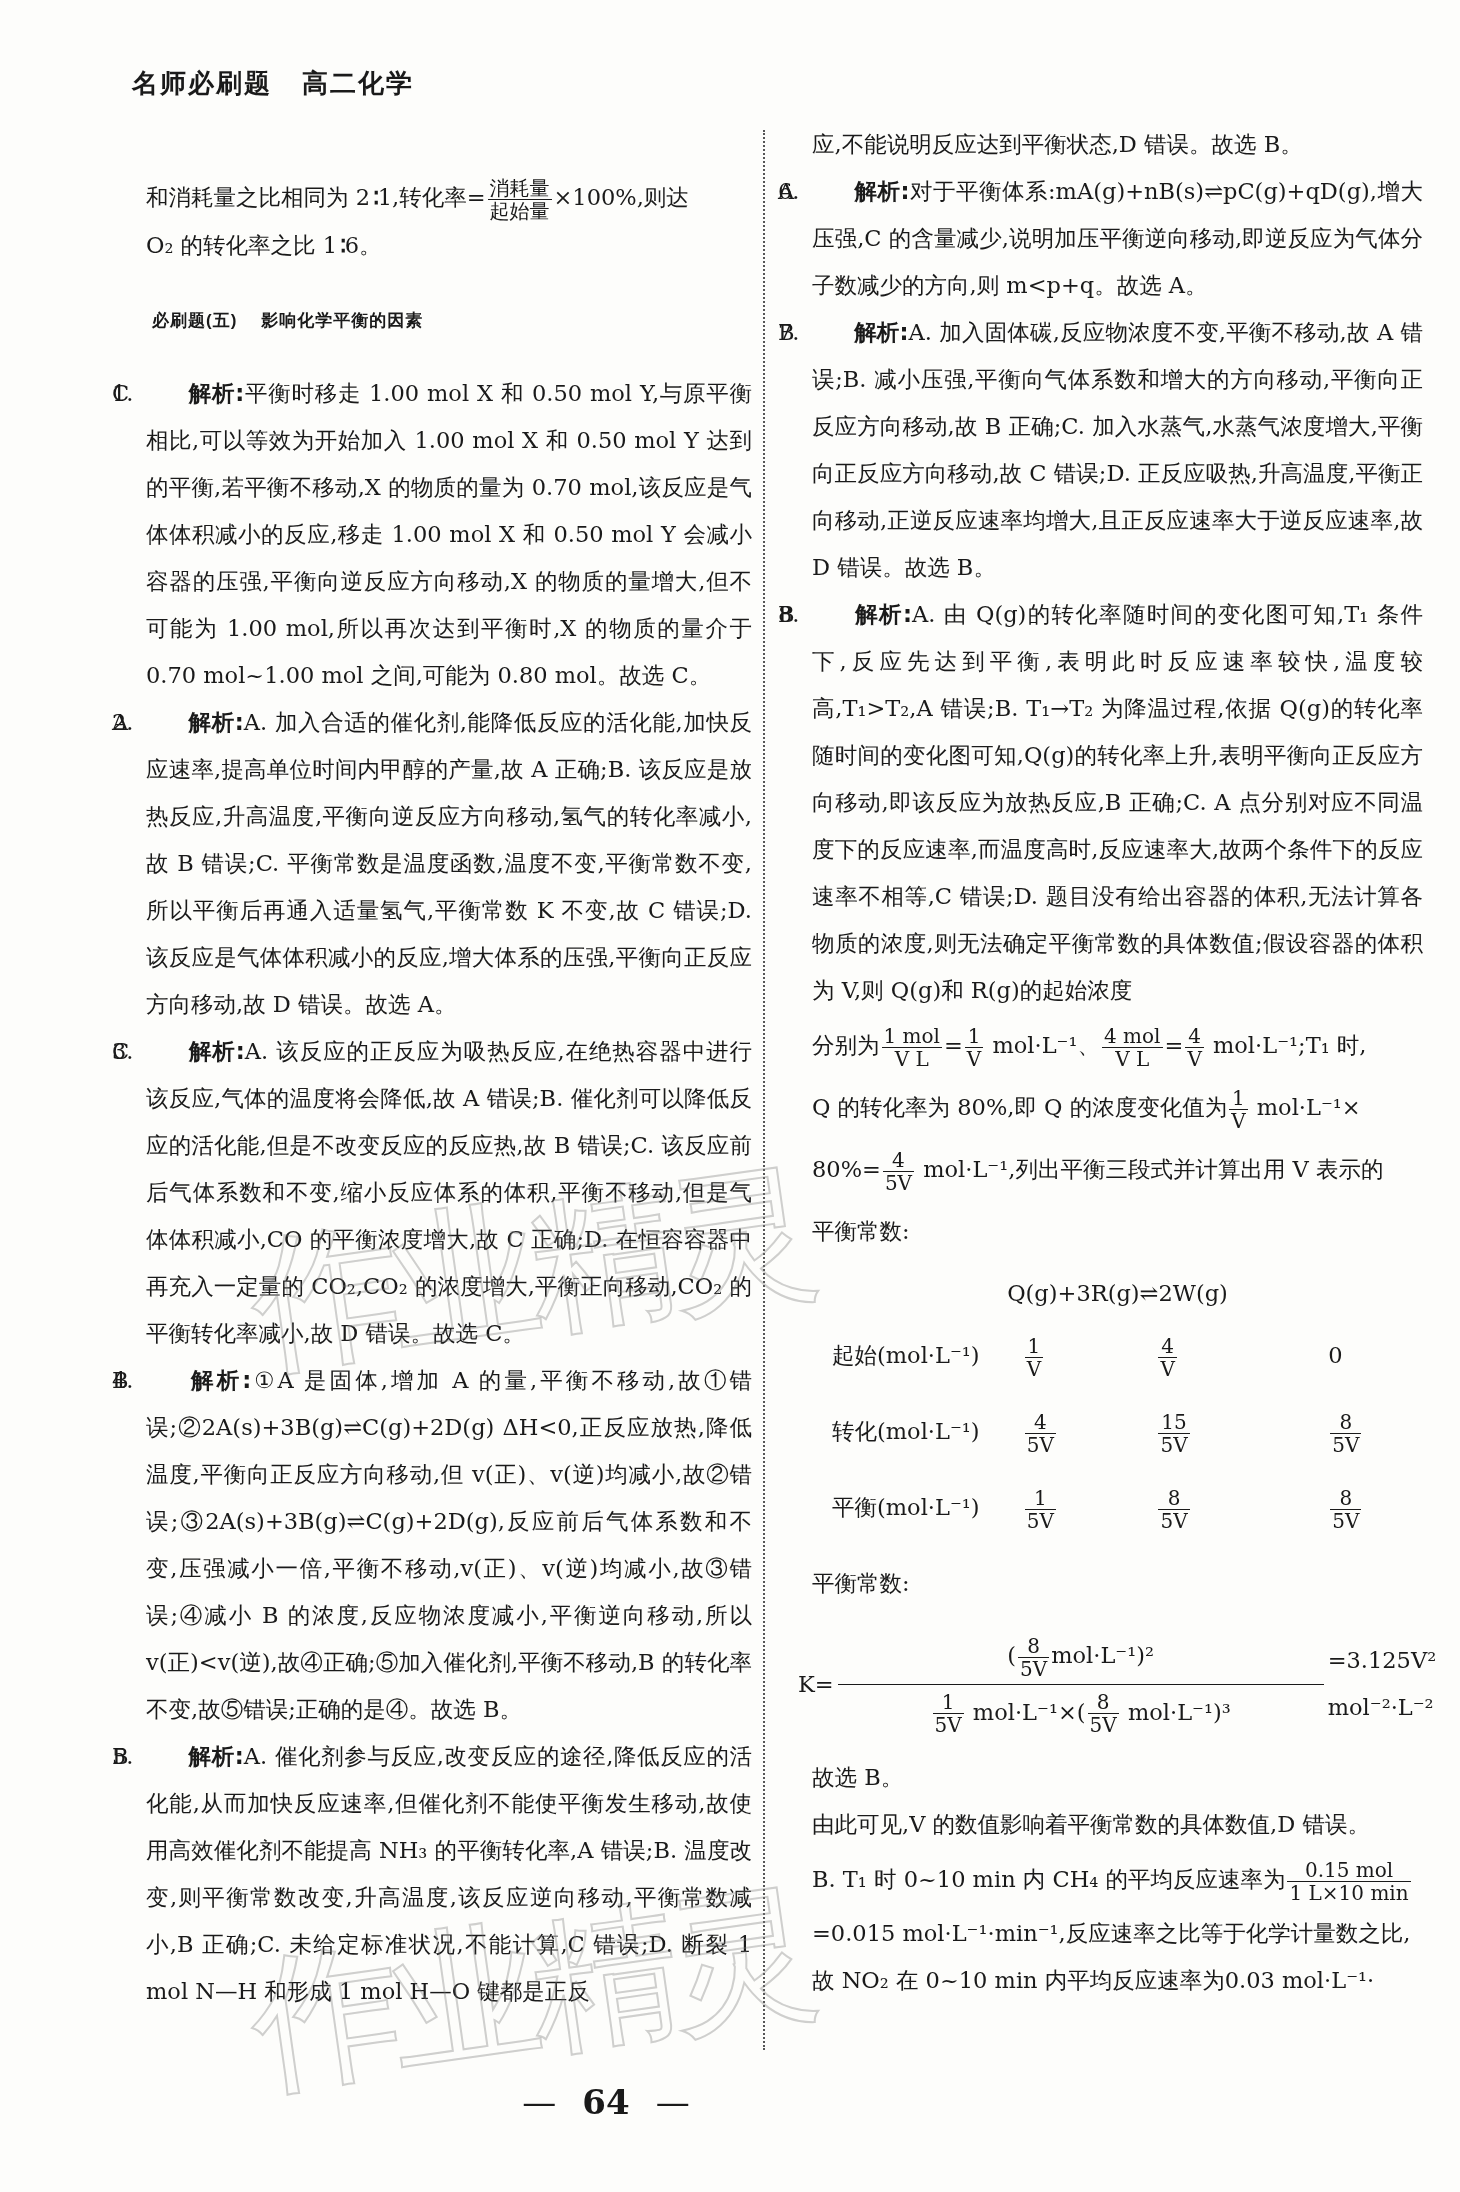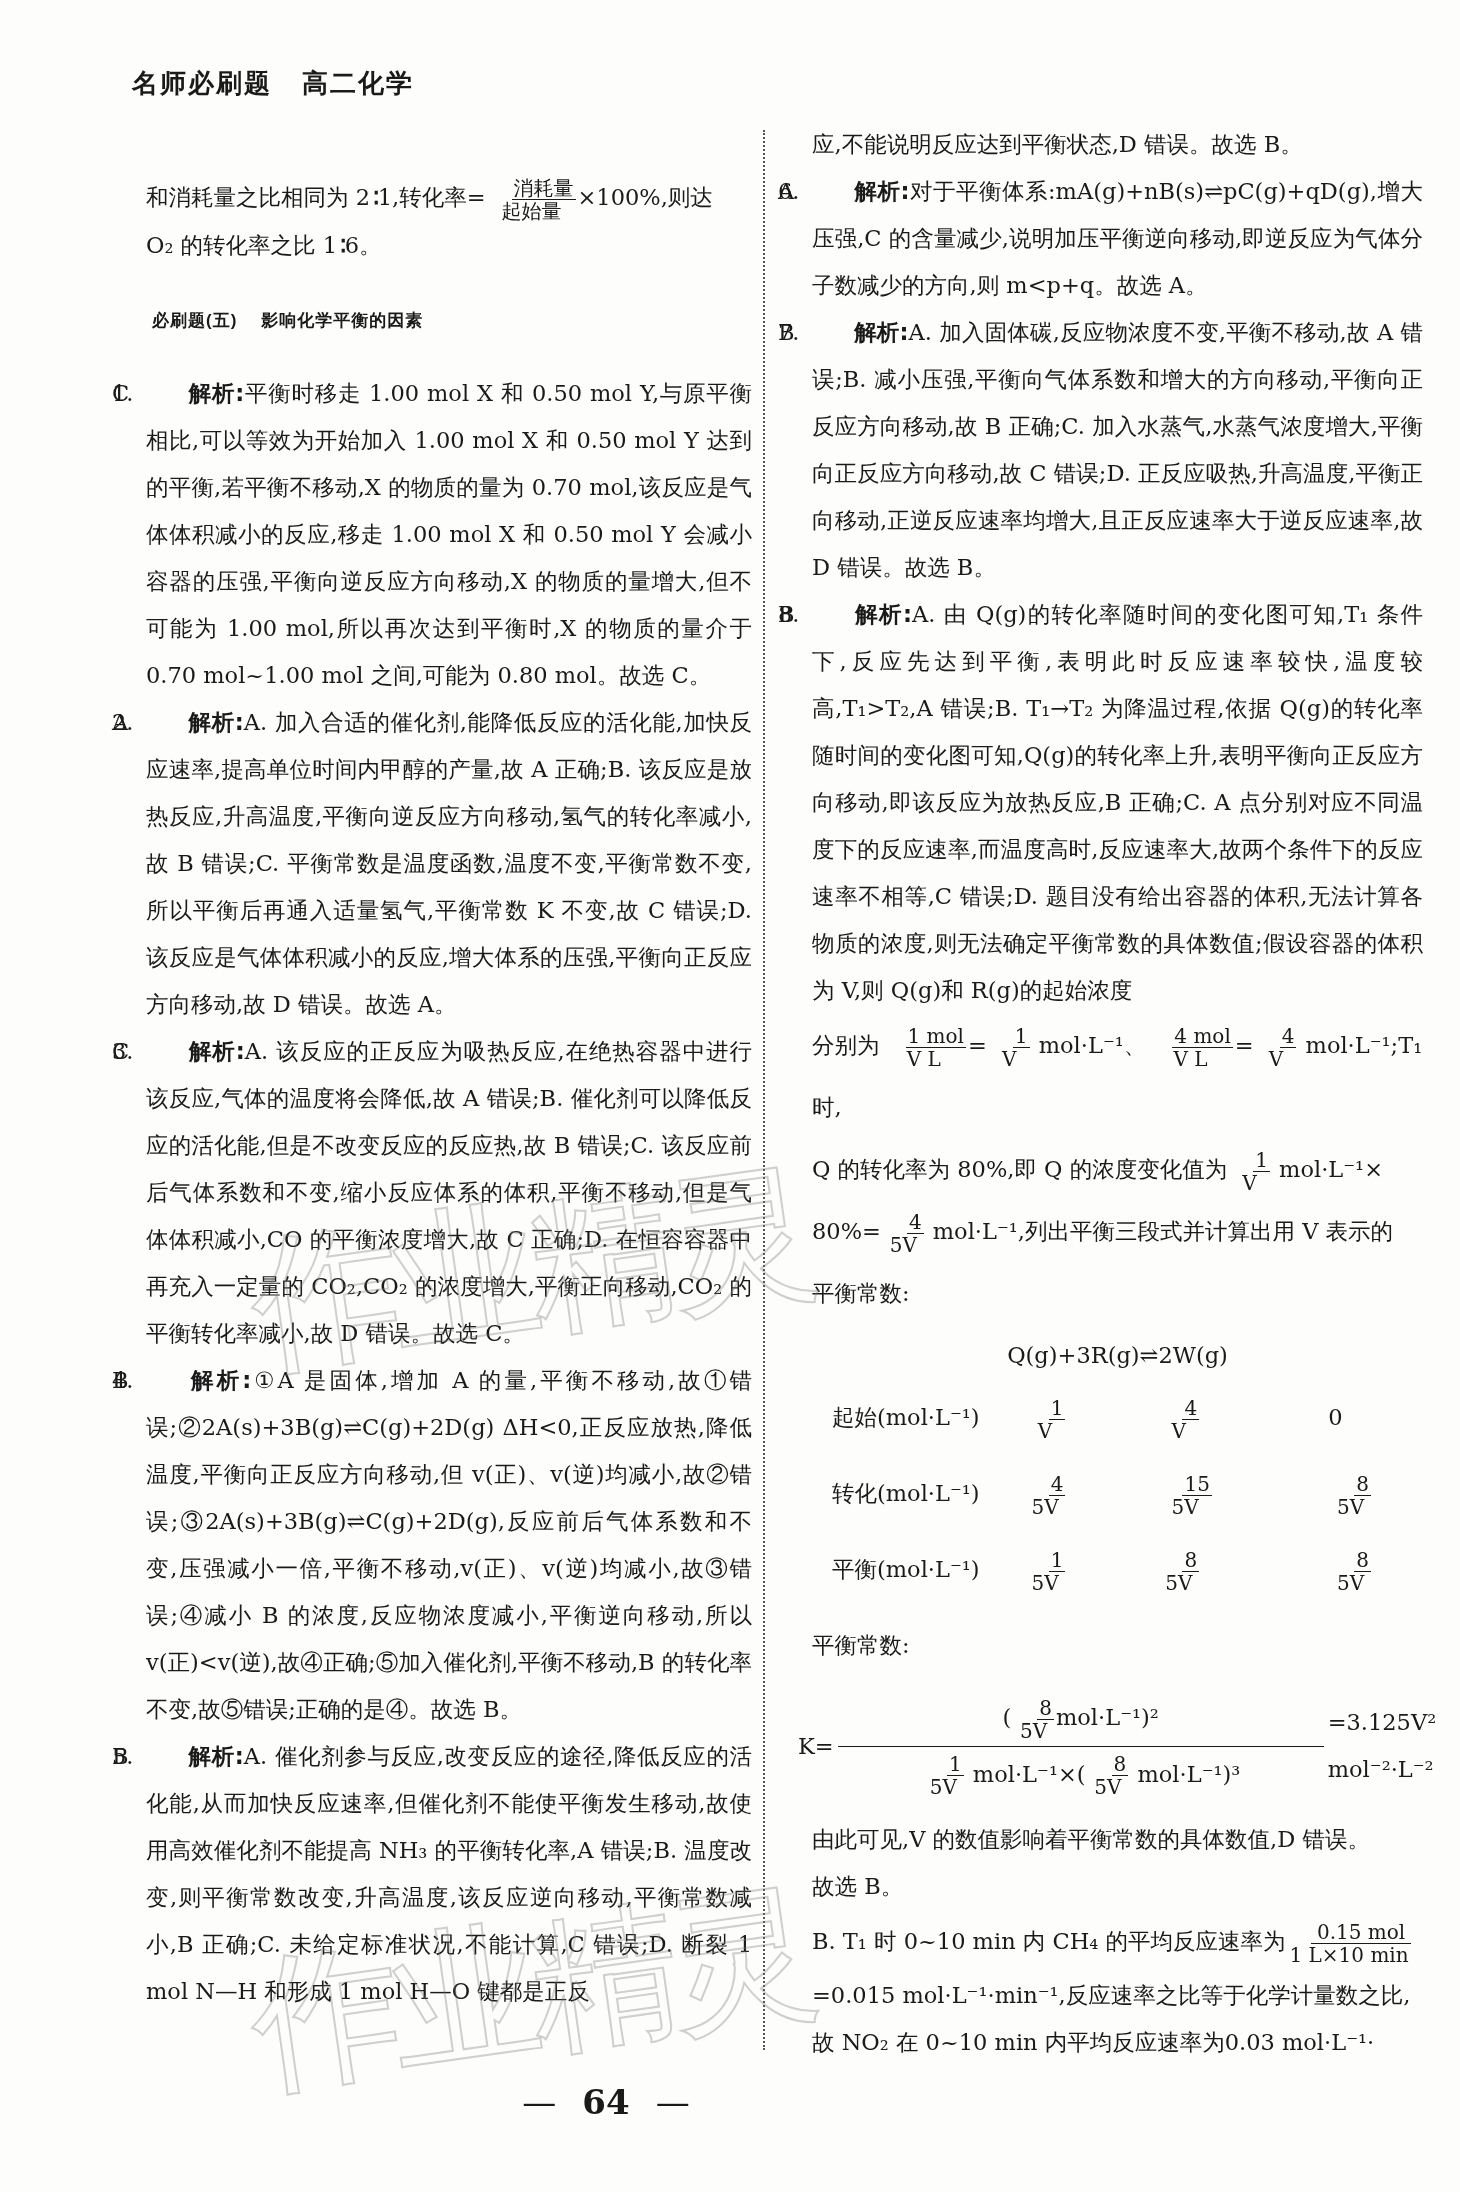--- a/index.html
+++ b/index.html
@@ -23,21 +23,21 @@
   .item { padding-left:34px; text-indent:-34px; text-align:justify; }
   .item .num { display:inline-block; width:34px; text-indent:0; }
   .item .ans { display:inline-block; width:42px; }
   .jx { font-family:"DejaVu Sans","Liberation Sans",sans-serif; font-weight:bold; }
   .section-title {
     font-family:Liberation Sans, sans-serif; font-weight:bold;
     font-size:17px; margin:28px 0 26px 0; letter-spacing:1px; padding-left:40px;
   }
   .section-title .sp { display:inline-block; width:24px; }
   .frac { display:inline-block; vertical-align:middle; text-align:center; font-size:20px; line-height:22px; margin:0 2px; }
-  .frac .n { display:block; border-bottom:1.5px solid #1a1a1a; padding:0 2px;margin-left:24px; }
+  .frac .n { display:block; border-bottom:1.5px solid #1a1a1a; padding:0 2px; }
   .frac .d { display:block; padding:0 2px; }
   .center-eq { text-align:center; padding-left:0; }
   .table3 { padding-left:20px; }
   .table3 .row { display:flex; align-items:flex-start; height:76px;gap:20px; }
   .table3 .lbl { width:180px; }
   .table3 .c1 { width:120px; }
   .table3 .c2 { width:160px; }
   .table3 .c3 { width:100px; }
   .k-eq { display:flex; align-items:center; padding-left:20px; margin:10px 0; height:120px; }
   .k-frac { display:inline-flex; flex-direction:column; align-items:center; margin:0 4px; }
@@ -127,22 +127,22 @@
 
   <div class="k-eq">
     <span>K=</span>
     <span class="k-frac">
       <span class="top"><span>(</span><span class="frac"><span class="n">8</span><span class="d">5V</span></span><span>mol·L⁻¹)²</span></span>
       <span class="bot"><span class="frac"><span class="n">1</span><span class="d">5V</span></span><span> mol·L⁻¹×(</span><span class="frac"><span class="n">8</span><span class="d">5V</span></span><span> mol·L⁻¹)³</span></span>
     </span>
     <span>=3.125V² mol⁻²·L⁻²</span>
   </div>
 
+  <div class="cont">故选 B。</div>
   <div class="cont">由此可见,V 的数值影响着平衡常数的具体数值,D 错误。</div>
-  <div class="cont">故选 B。</div>
 
   <div class="cont" style="line-height:62px;">
     <span>B. T₁ 时 0~10 min 内 CH₄ 的平均反应速率为</span><span class="frac"><span class="n">0.15 mol</span><span class="d">1 L×10 min</span></span>
   </div>
   <div class="cont">=0.015 mol·L⁻¹·min⁻¹,反应速率之比等于化学计量数之比,故 NO₂ 在 0~10 min 内平均反应速率为0.03 mol·L⁻¹·</div>
 </div>
 
 <div class="watermark" style="left:250px; top:1170px;">作业精灵</div>
 <div class="watermark" style="left:250px; top:1890px;">作业精灵</div>
 

